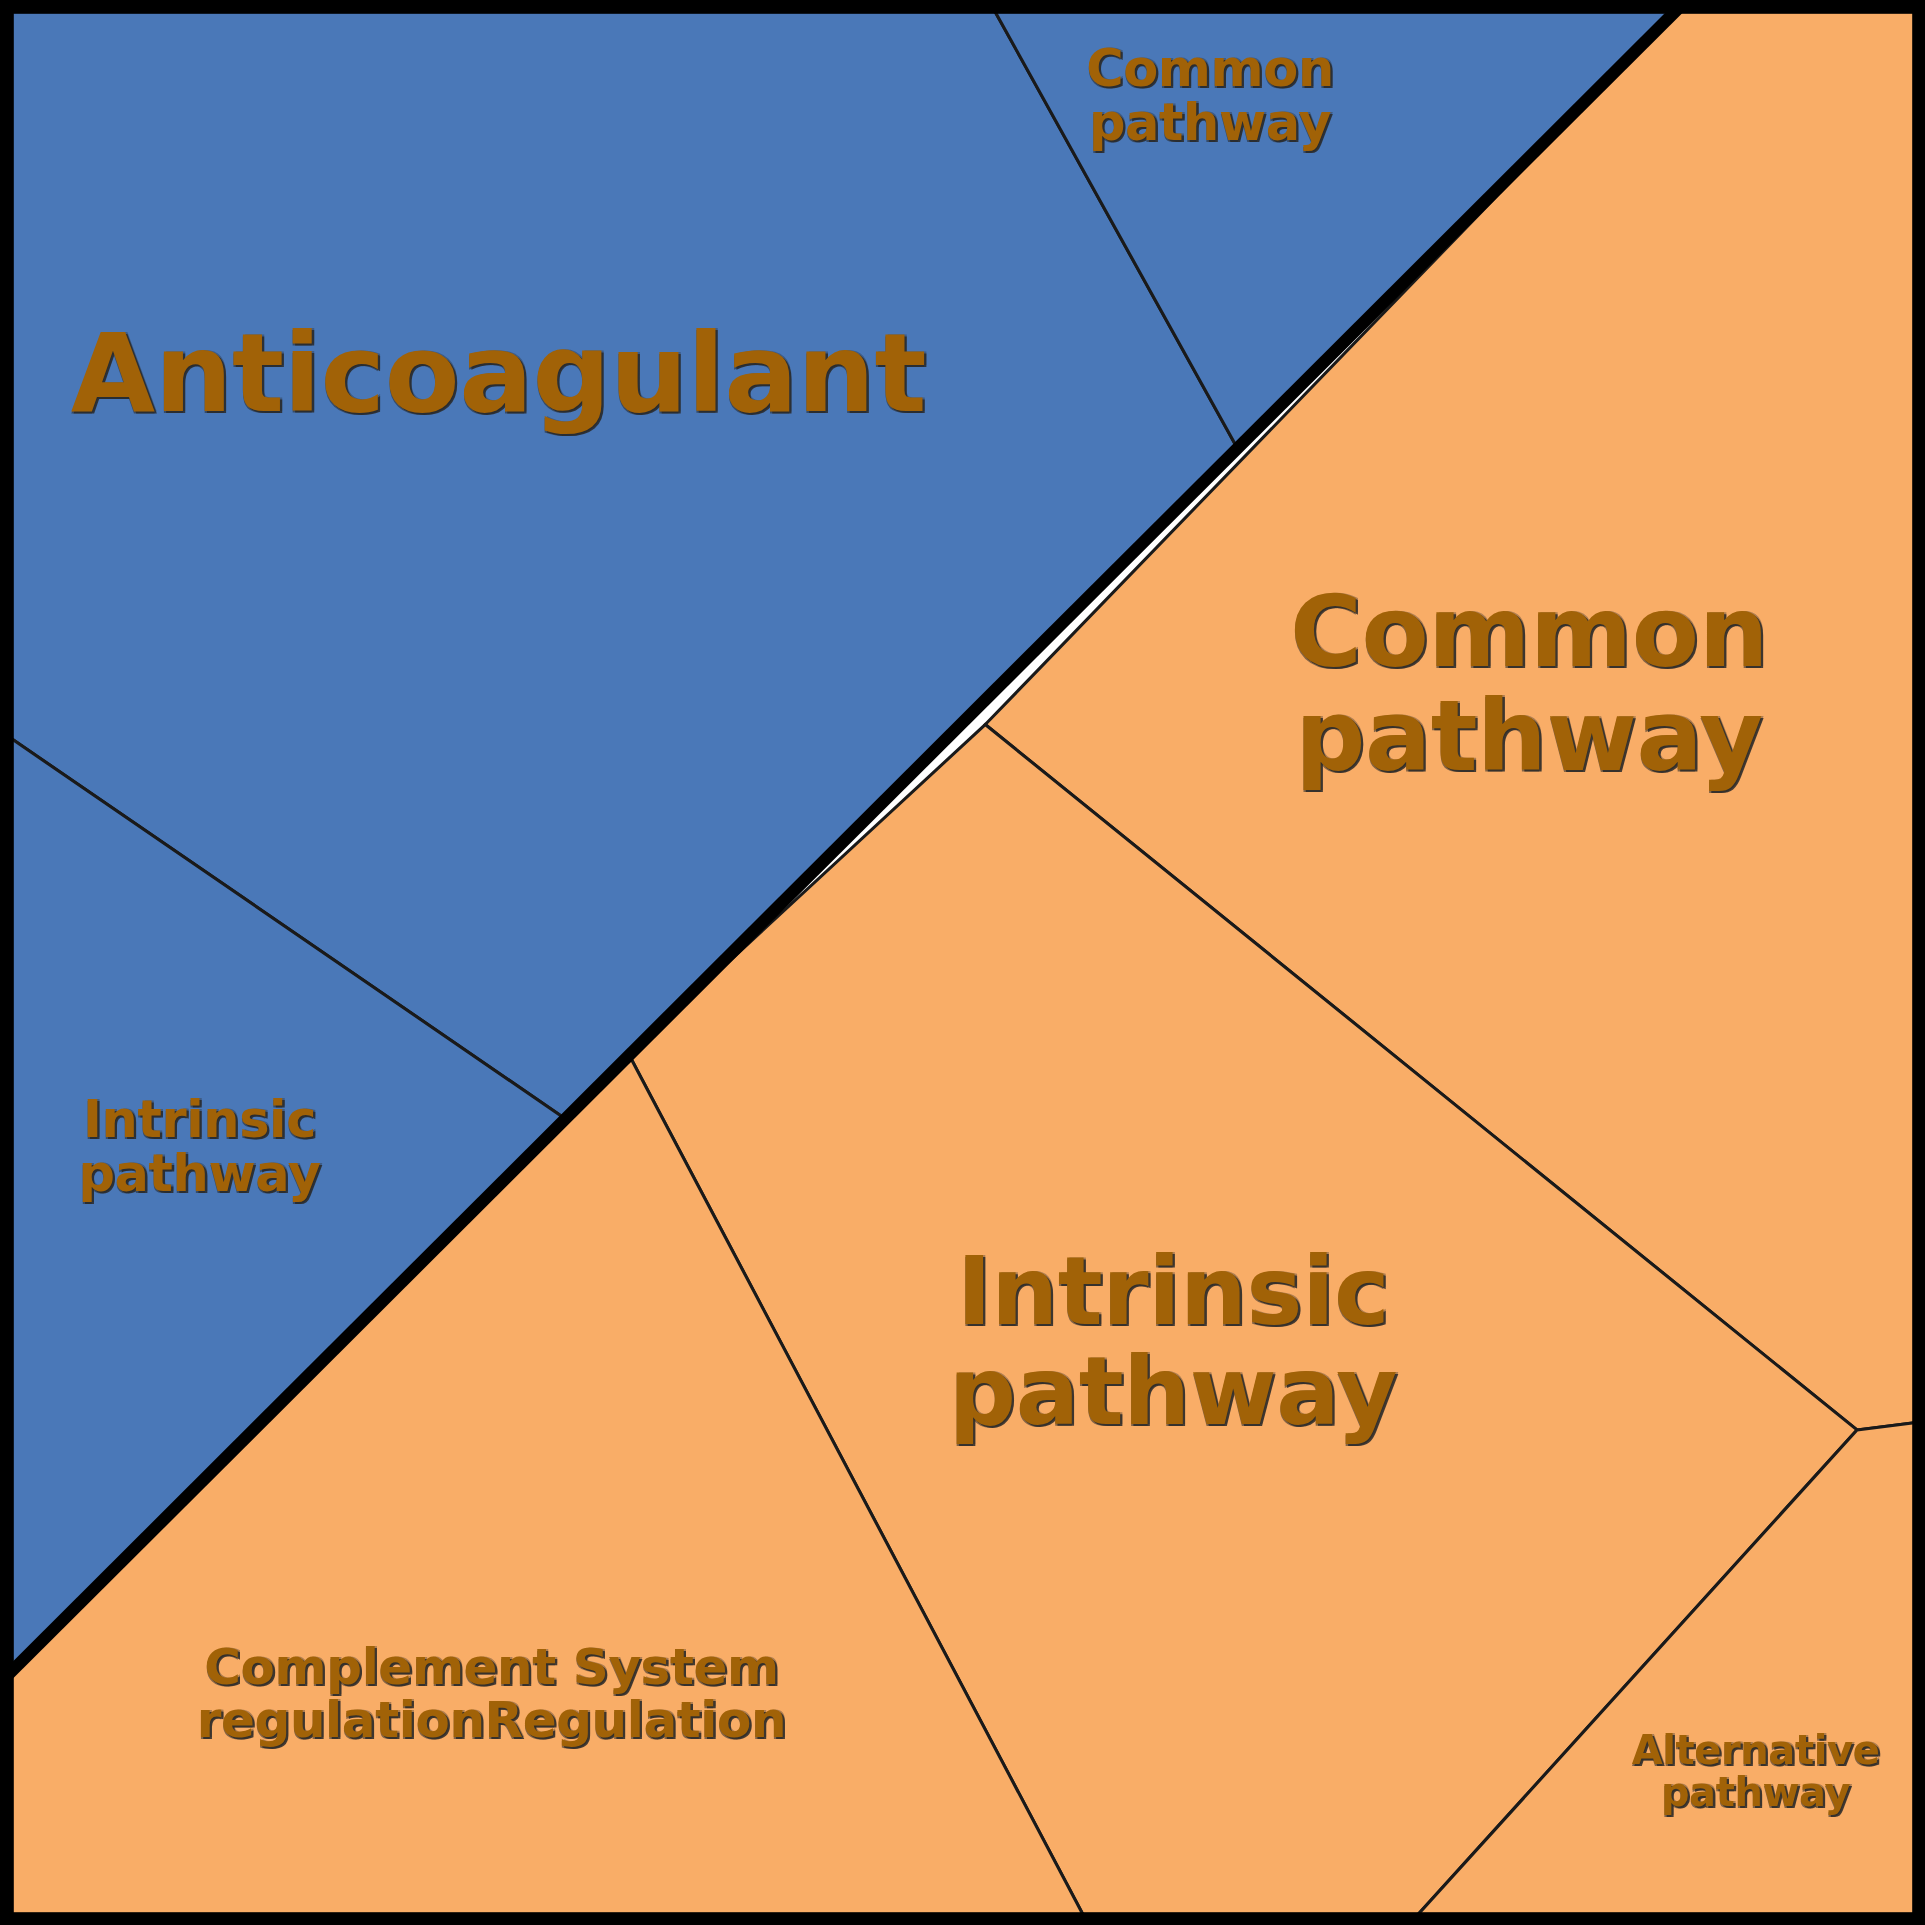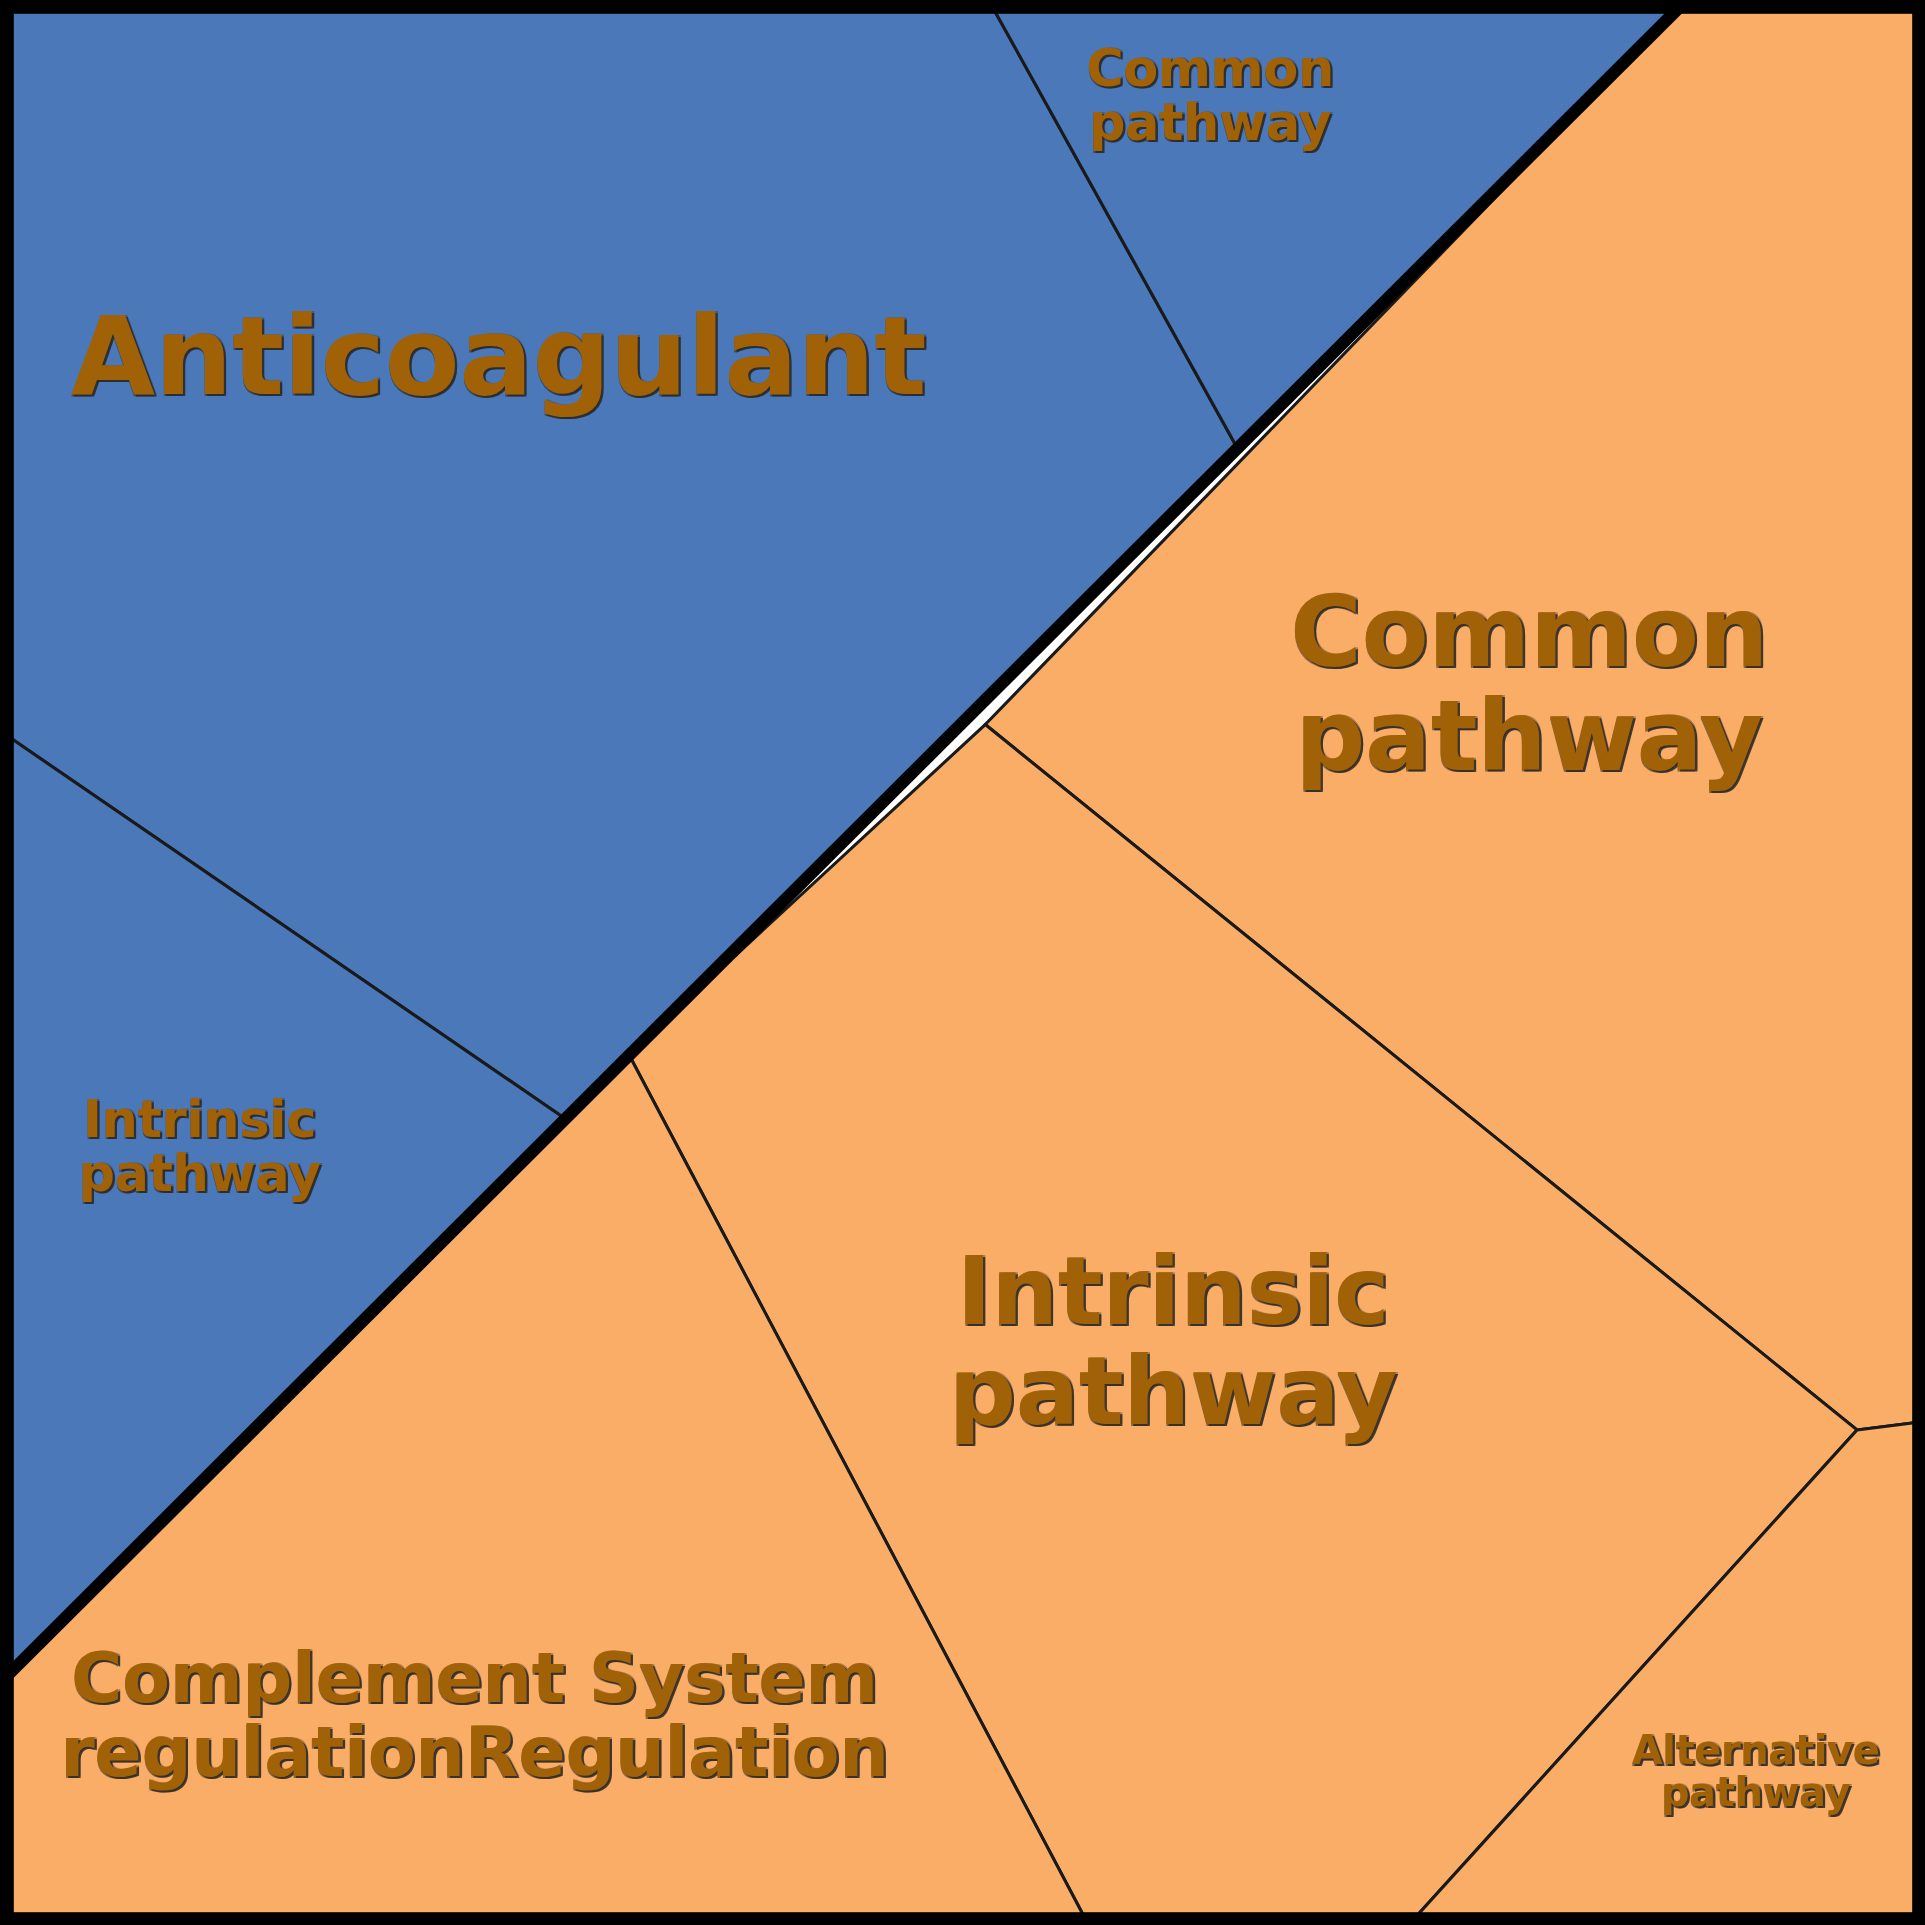--- a/index.html
+++ b/index.html
@@ -35,21 +35,21 @@
     text-shadow:
        2.3px 2.3px 0 rgba(40,40,40,0.85),
        2.3px 0   0 rgba(40,40,40,0.35),
        0   2.3px 0 rgba(40,40,40,0.55);
     pointer-events: none;
     letter-spacing: -0.4px;
   }
   
   #label-anticoagulant {
     left: 0px;
-    top: 299px;
+    top: 316px;
     width: 997px;
     font-size: 109px;
   }
   
   #label-common-pathway-blue {
     left: 1030px;
     top: 42px;
     width: 360px;
     font-size: 51px;
   }
@@ -69,24 +69,24 @@
   }
   
   #label-classical-pathway {
     left: 828px;
     top: 1242px;
     width: 690px;
     font-size: 94px;
   }
   
   #label-complement-regulation {
-    left: 46px;
+    left: 63px;
     top: 1641px;
     width: 857px;
-    font-size: 70px;
+    font-size: 50px;
   }
   
   #label-alternative-pathway {
     left: 1602px;
     top: 1729px;
     width: 307px;
     font-size: 40px;
   }
 </style>
 </head>

